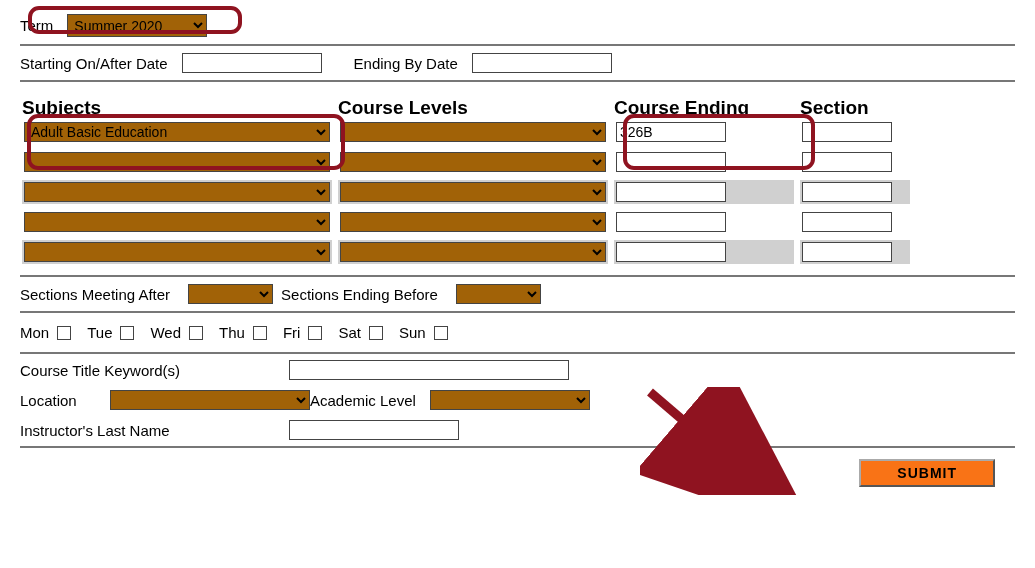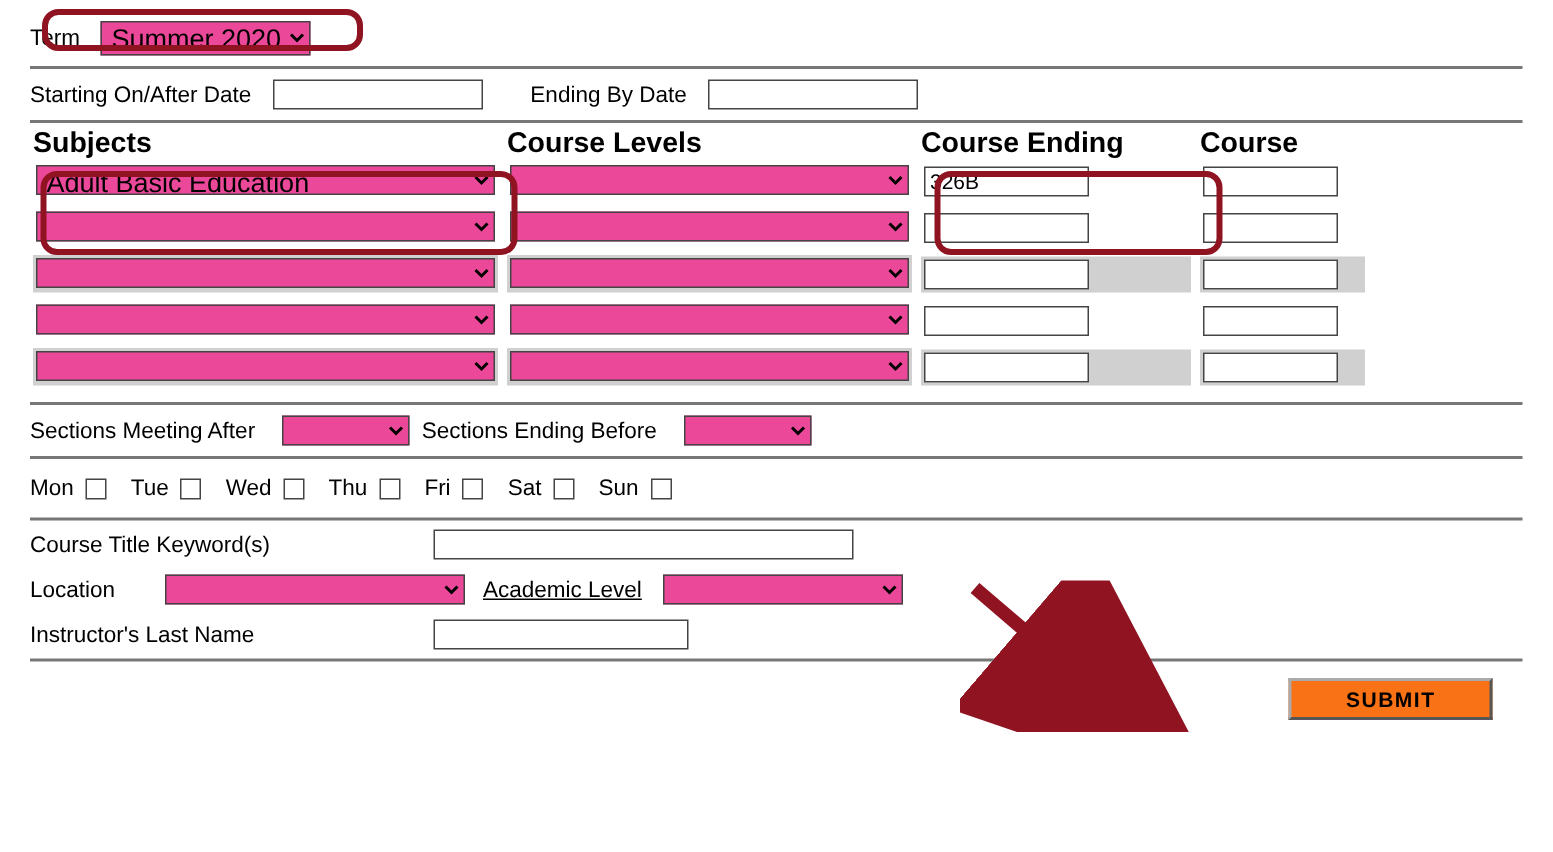--- a/index.html
+++ b/index.html
@@ -21,22 +21,22 @@
       font-size: 15px;
       margin-right: 14px;
     }
     hr {
       border: none;
       border-top: 2px solid #777;
       margin: 1px 0;
     }
     select {
       border: 1px solid #444;
-      background: #ec4899;
-      font-size: 18px;
+      background: #a16207;
+      font-size: 14px;
       height: 20px;
       padding: 0 2px;
     }
     input[type="text"] {
       border: 1px solid #444;
       background: #fff;
       font-size: 14px;
       height: 20px;
       padding: 0 3px;
     }
@@ -46,21 +46,21 @@
       border: 1px solid #444;
       appearance: none;
       background: #fff;
     }
     .term-select {
       width: 140px;
       height: 23px;
     }
     .date-input { width: 140px; }
     .row .date-gap { margin-left: 32px; }
-    .grid-section { padding: 2px 0 4px; }
+    .grid-section { padding: 14px 0 4px; }
     .col-headers {
       display: flex;
       font-family: "Trebuchet MS", Verdana, sans-serif;
       font-weight: bold;
       font-size: 19px;
       margin-bottom: 1px;
       padding: 0 2px;
     }
     .col-subjects { width: 310px; }
     .col-levels   { width: 270px; margin-left: 6px; }
@@ -87,21 +87,21 @@
     .course-input   { width: 110px; }
     .section-input  { width: 90px; }
     .time-select { width: 85px; margin: 0 8px 0 4px; }
     .days-row { display: flex; align-items: flex-start; gap: 16px; padding: 10px 0; }
     .day { display: flex; align-items: center; gap: 8px; font-size: 15px; }
     .extra-row { display: flex; align-items: center; padding: 5px 0; }
     .kw-label { width: 255px; }
     .kw-input { width: 280px; }
     .loc-label { width: 76px; }
     .loc-select { width: 200px; }
-    .acad-label { margin-left: 12px; text-decoration: underline; }
+    .acad-label { margin-left: 0; }
     .acad-select { width: 160px; }
     .instr-label { width: 255px; }
     .instr-input { width: 170px; }
     .submit-row { display: flex; justify-content: flex-end; padding: 10px 20px 0 0; }
     .submit-btn {
       background: #f97316;
       border: 2px outset #aaa;
       font-weight: bold;
       font-size: 14px;
       letter-spacing: 1px;
@@ -136,21 +136,21 @@
   <span class="label date-gap">Ending By Date</span>
   <input type="text" class="date-input" value="" style="">
 </div>
 <hr>
 
 <div class="grid-section">
   <div class="col-headers">
     <span class="col-subjects">Subjects</span>
     <span class="col-levels">Course Levels</span>
     <span class="col-course">Course Ending</span>
-    <span class="col-section">Course</span>
+    <span class="col-section">Section</span>
   </div>
   <div id="grid-rows">
       <div class="grid-row">
         <div class="subject-cell"><select class="subject-select"><option>Adult Basic Education</option></select></div>
         <div class="level-cell"><select class="level-select"><option></option></select></div>
         <div class="course-cell"><input type="text" class="course-input" value="326B" style=""></div>
         <div class="section-cell"><input type="text" class="section-input" style=""></div>
       </div>
       <div class="grid-row">
         <div class="subject-cell"><select class="subject-select"><option></option></select></div>

